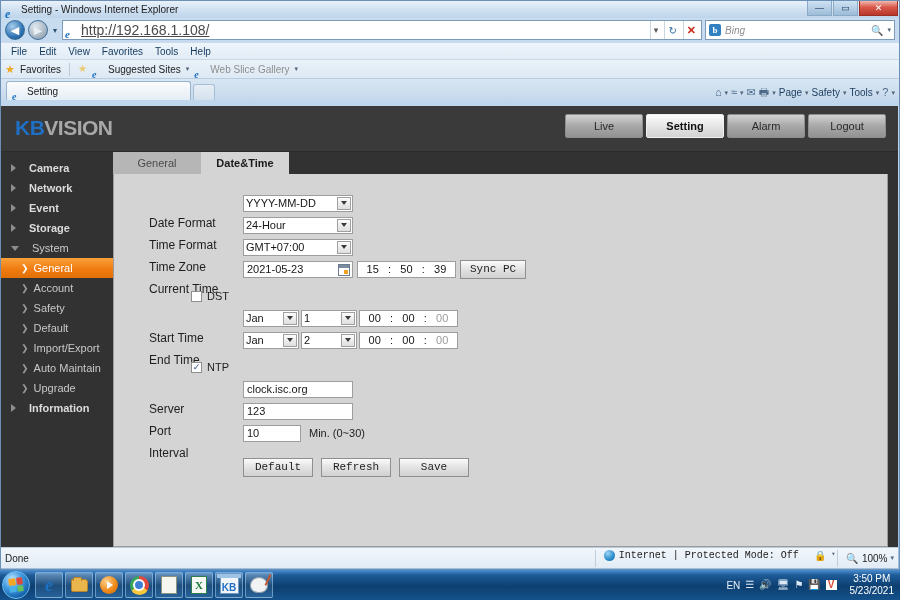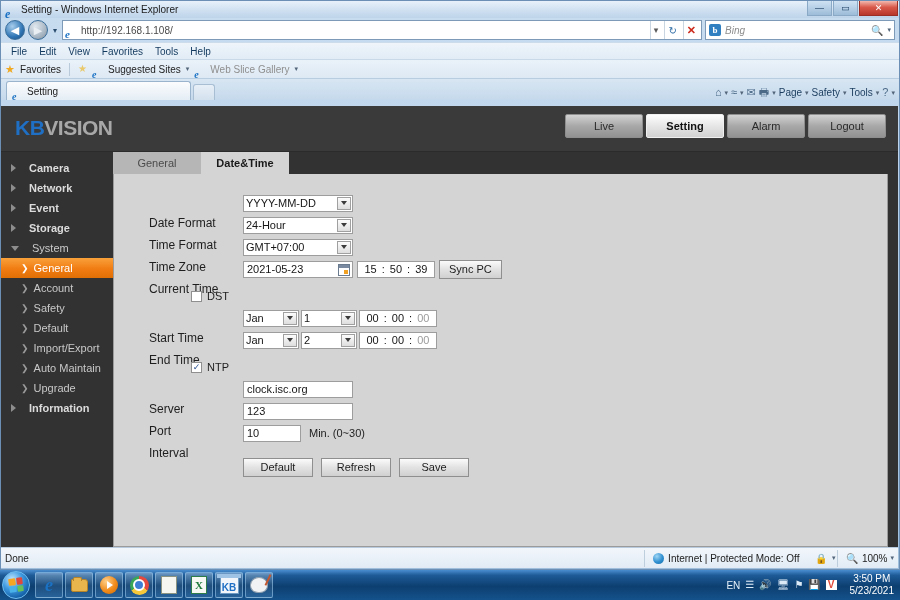--- a/index.html
+++ b/index.html
@@ -59,21 +59,21 @@
     color: #e9eef3;
   }
   .navdrop { font-size: 8px; color: #2b4d6e; padding: 0 2px; }
   .addrbar {
     flex: 1; height: 20px; background: #fff; border: 1px solid #7d9bb8;
     display: flex; align-items: center; padding: 0 2px; gap: 3px; min-width: 0;
   }
   .addr-icon {
     width: 13px; height: 13px; flex: 0 0 auto; position: relative;
   }
-  .addr-text { font-size: 10px; color: #4a4a4a; flex: 1; white-space: nowrap; overflow: hidden;}
+  .addr-text { font-size: 14px; color: #4a4a4a; flex: 1; white-space: nowrap; overflow: hidden; text-decoration: underline;}
   .addr-ctl { font-size: 9px; color: #5a5a5a; padding: 0 3px; border-left: 1px solid #c9d6e2; height:18px; display:flex;align-items:center;}
   .addr-ctl.refresh { color: #2f6da5; font-size: 10px; }
   .addr-ctl.stop { color: #cc2b1d; font-weight: bold; font-size: 11px; }
   .searchbar {
     width: 190px; height: 20px; background: #fff; border: 1px solid #7d9bb8;
     display: flex; align-items: center; padding: 0 3px; gap: 4px;
   }
   .bing-b {
     width: 12px; height: 12px; background: #2f7fc1; color: #fff; font-weight: bold;
     font-size: 9px; display: flex; align-items: center; justify-content: center;
@@ -211,28 +211,28 @@
     position: absolute; right: 2px; top: 2px; width: 12px; height: 12px;
     background: linear-gradient(180deg,#7a8aa0 0%, #7a8aa0 28%, #fff 28%, #fff 100%);
     border: 1px solid #6b7b8f;
   }
   .cal-ic::after {
     content: ""; position: absolute; right: 1px; bottom: 1px; width: 4px; height: 4px; background: #f0a022;
   }
   .timebox {
     height: 17px; background: #fff; border: 1px solid #9d9d9d; font-size: 11px;
     color: #161616; display: flex; align-items: center; justify-content: space-around;
-    padding: 0 6px; gap: 4px; width: 78px;
+    padding: 0 6px; gap: 4px; width: 99px;
   }
   .timebox .sec { color: #9b9b9b; }
   .btn {
     height: 19px; min-width: 56px; padding: 0 9px; font-size: 11px; color: #1d1d1d;
     background: linear-gradient(180deg,#fbfbfb 0%, #e3e3e3 48%, #d0d0d0 100%);
     border: 1px solid #8f8f8f; display: flex; align-items: center; justify-content: center;
-    font-family: Liberation Sans, sans-serif;
+    font-family: Liberation Mono, monospace;
     text-align: right;
   }
   .cbrow { display: flex; align-items: center; gap: 5px; margin-left: 35px; height: 22px; padding-left: 42px; }
   .checkbox {
     width: 11px; height: 11px; background: #fff; border: 1px solid #8f8f8f;
     display: flex; align-items: center; justify-content: center;
     font-size: 9px; color: #2a4f8f; line-height: 1;
   }
   .cb-label { font-size: 11px; color: #1e1e1e; }
   .radio {
@@ -244,21 +244,21 @@
   .hint { font-size: 11px; color: #1e1e1e; margin-left: 8px; }
 
   
   .statusbar {
     position: absolute; left: 1px; top: 547px; width: 897px; height: 21px;
     background: linear-gradient(180deg,#f1f6fb 0%, #e2ebf5 100%);
     border-top: 1px solid #b8cade; display: flex; align-items: center;
     padding: 0 4px; font-size: 10px; color: #1c1c1c;
   }
   .sb-left { flex: 1; }
-  .sb-zone { display: flex; align-items: center; gap: 4px; border-left: 1px solid #bfcedd; padding: 0 8px; height: 17px;}
+  .sb-zone { display: flex; gap: 4px; border-left: 1px solid #bfcedd; padding: 0 8px; height: 17px; font-family: Liberation Mono, monospace;}
   .globe {
     width: 11px; height: 11px; border-radius: 50%;
     background: radial-gradient(circle at 35% 30%, #9fd6f5 0%, #2f8fd0 55%, #1a6fa8 100%);
   }
   .sb-zoom { display: flex; align-items: center; gap: 3px; border-left: 1px solid #bfcedd; padding-left: 8px; height: 17px;}
   .mag { color: #2d6fa8; font-size: 10px; }
 
   
   .taskbar {
     position: absolute; left: 0; top: 570px; width: 900px; height: 30px;

